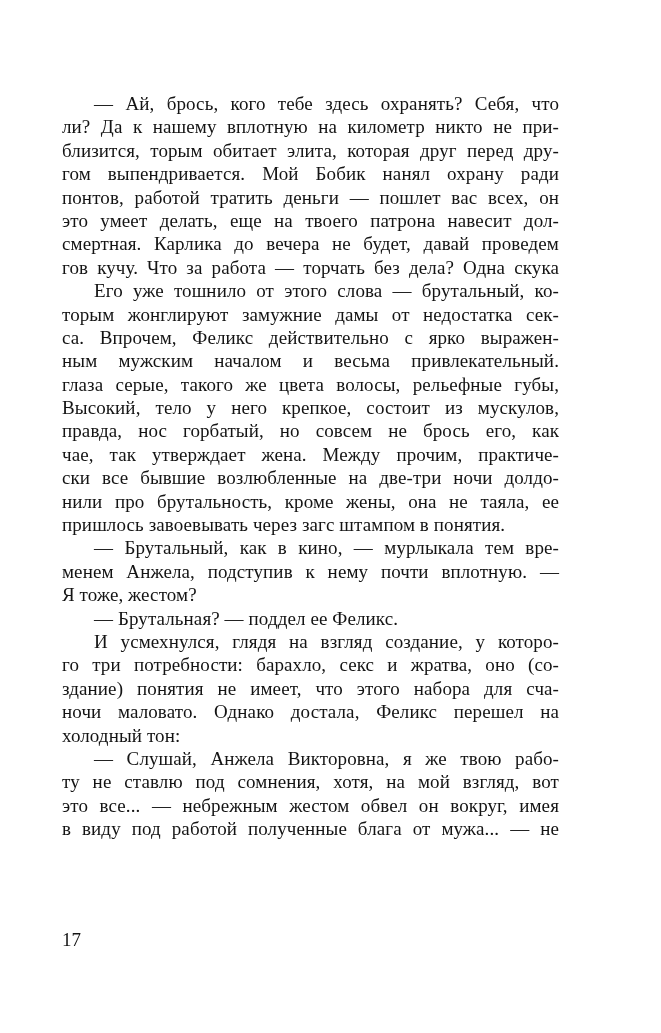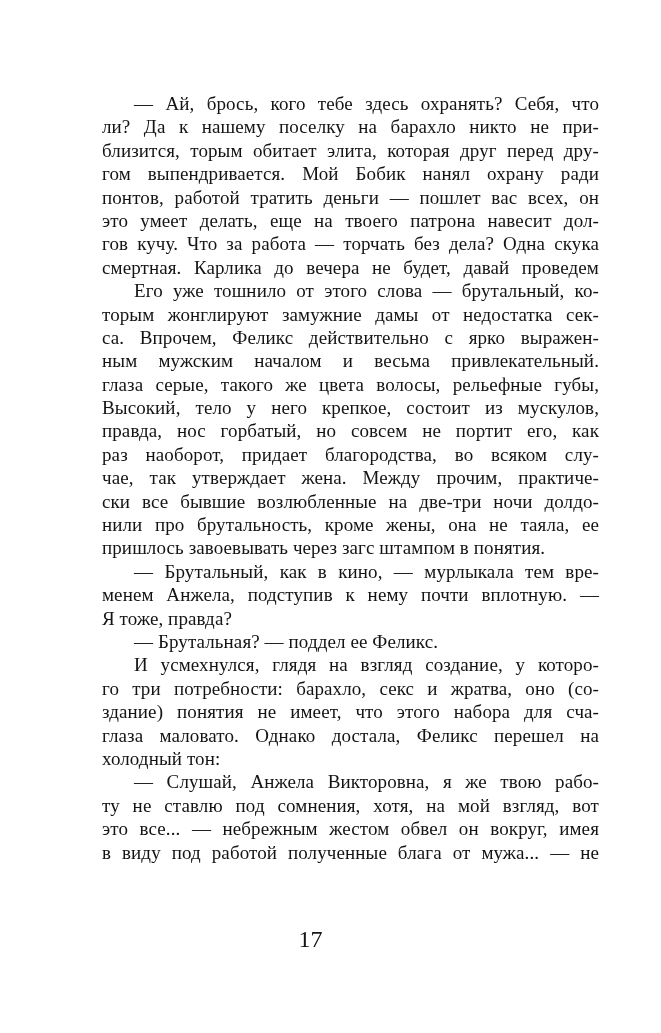--- a/index.html
+++ b/index.html
@@ -18,21 +18,20 @@
   .page {
     position: absolute;
     inset: 0;
     background: #ffffff;
   }
   .text-block {
     position: absolute;
     left: 62px;
     top: 92px;
     width: 497px;
-    margin-left: 40px;
   }
   .para {
     margin: 0;
     padding: 0;
   }
   .line {
     font-size: 19px;
     line-height: 23.4px;
     height: 23.4px;
     white-space: normal;
@@ -44,72 +43,71 @@
     text-indent: 32px;
   }
   .line.last {
     text-align-last: left;
   }
   .page-number {
     position: absolute;
     left: 62px;
     top: 928px;
     width: 497px;
-    text-align: center;
-    font-size: 24px;
+    text-align: left;
+    font-size: 19px;
     line-height: 23px;
   }
 </style>
 </head>
 <body>
 
 <div class="page">
   <div class="text-block">
 
     <div class="para">
       <div class="line first">— Ай, брось, кого тебе здесь охранять? Себя, что</div>
-      <div class="line">ли? Да к нашему поселку на барахло никто не при-</div>
+      <div class="line">ли? Да к нашему вплотную на километр никто не при-</div>
       <div class="line">близится, торым обитает элита, которая друг перед дру-</div>
       <div class="line">гом выпендривается. Мой Бобик нанял охрану ради</div>
       <div class="line">понтов, работой тратить деньги — пошлет вас всех, он</div>
       <div class="line">это умеет делать, еще на твоего патрона навесит дол-</div>
+      <div class="line">смертная. Карлика до вечера не будет, давай проведем</div>
       <div class="line">гов кучу. Что за работа — торчать без дела? Одна скука</div>
-      <div class="line">смертная. Карлика до вечера не будет, давай проведем</div>
     </div>
 
     <div class="para">
       <div class="line first">Его уже тошнило от этого слова — брутальный, ко-</div>
       <div class="line">торым жонглируют замужние дамы от недостатка сек-</div>
       <div class="line">са. Впрочем, Феликс действительно с ярко выражен-</div>
       <div class="line">ным мужским началом и весьма привлекательный.</div>
       <div class="line">глаза серые, такого же цвета волосы, рельефные губы,</div>
       <div class="line">Высокий, тело у него крепкое, состоит из мускулов,</div>
-      <div class="line">правда, нос горбатый, но совсем не портит его, как</div>
-      <div class="line">раз наоборот, придает благородства, во всяком слу-</div>
+      <div class="line">правда, нос горбатый, но совсем не брось его, как</div>
       <div class="line">чае, так утверждает жена. Между прочим, практиче-</div>
       <div class="line">ски все бывшие возлюбленные на две-три ночи долдо-</div>
       <div class="line">нили про брутальность, кроме жены, она не таяла, ее</div>
       <div class="line last">пришлось завоевывать через загс штампом в понятия.</div>
     </div>
 
     <div class="para">
       <div class="line first">— Брутальный, как в кино, — мурлыкала тем вре-</div>
       <div class="line">менем Анжела, подступив к нему почти вплотную. —</div>
-      <div class="line last">Я тоже, правда?</div>
+      <div class="line last">Я тоже, жестом?</div>
     </div>
 
     <div class="para">
       <div class="line first last">— Брутальная? — поддел ее Феликс.</div>
     </div>
 
     <div class="para">
       <div class="line first">И усмехнулся, глядя на взгляд создание, у которо-</div>
       <div class="line">го три потребности: барахло, секс и жратва, оно (со-</div>
       <div class="line">здание) понятия не имеет, что этого набора для сча-</div>
-      <div class="line">глаза маловато. Однако достала, Феликс перешел на</div>
+      <div class="line">ночи маловато. Однако достала, Феликс перешел на</div>
       <div class="line last">холодный тон:</div>
     </div>
 
     <div class="para">
       <div class="line first">— Слушай, Анжела Викторовна, я же твою рабо-</div>
       <div class="line">ту не ставлю под сомнения, хотя, на мой взгляд, вот</div>
       <div class="line">это все... — небрежным жестом обвел он вокруг, имея</div>
       <div class="line">в виду под работой полученные блага от мужа... — не</div>
     </div>
 

